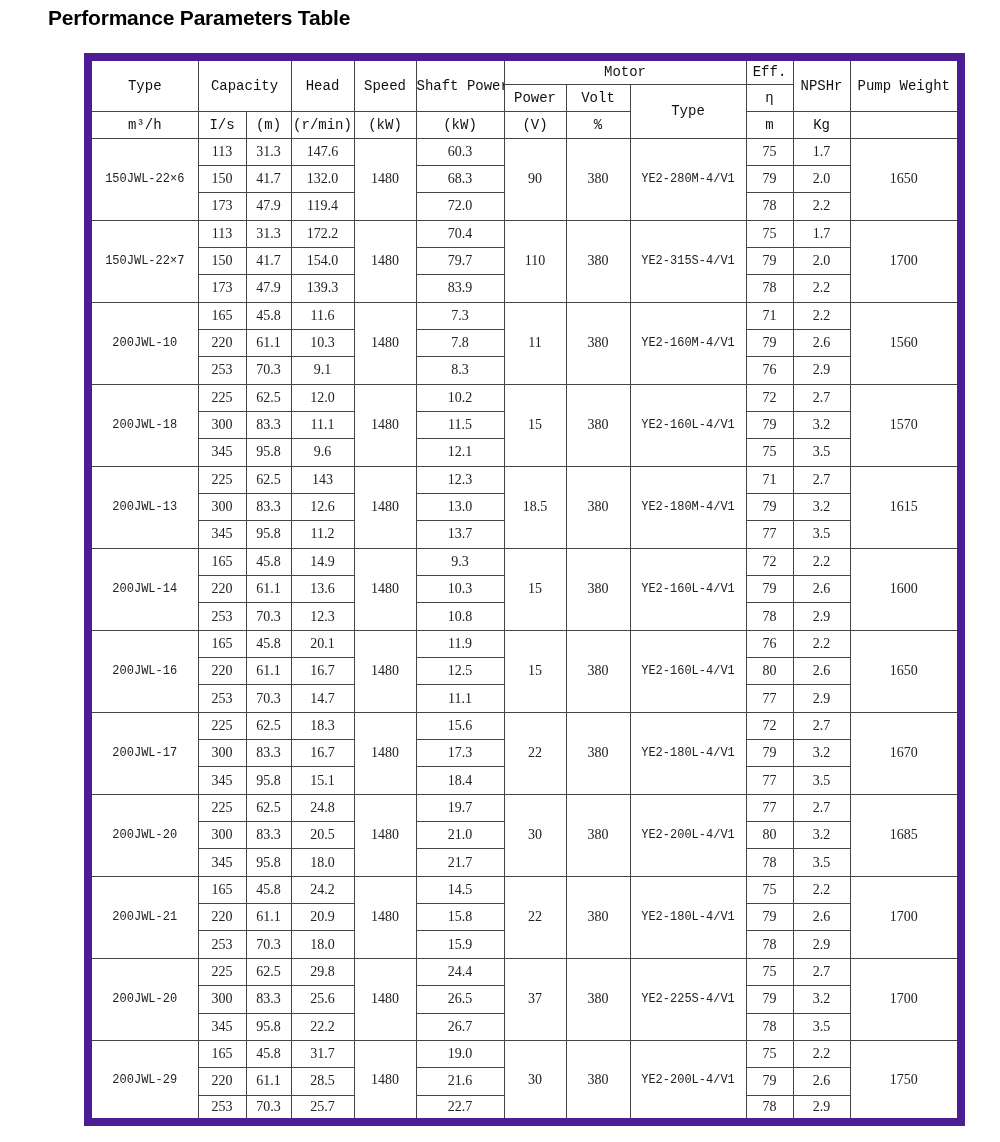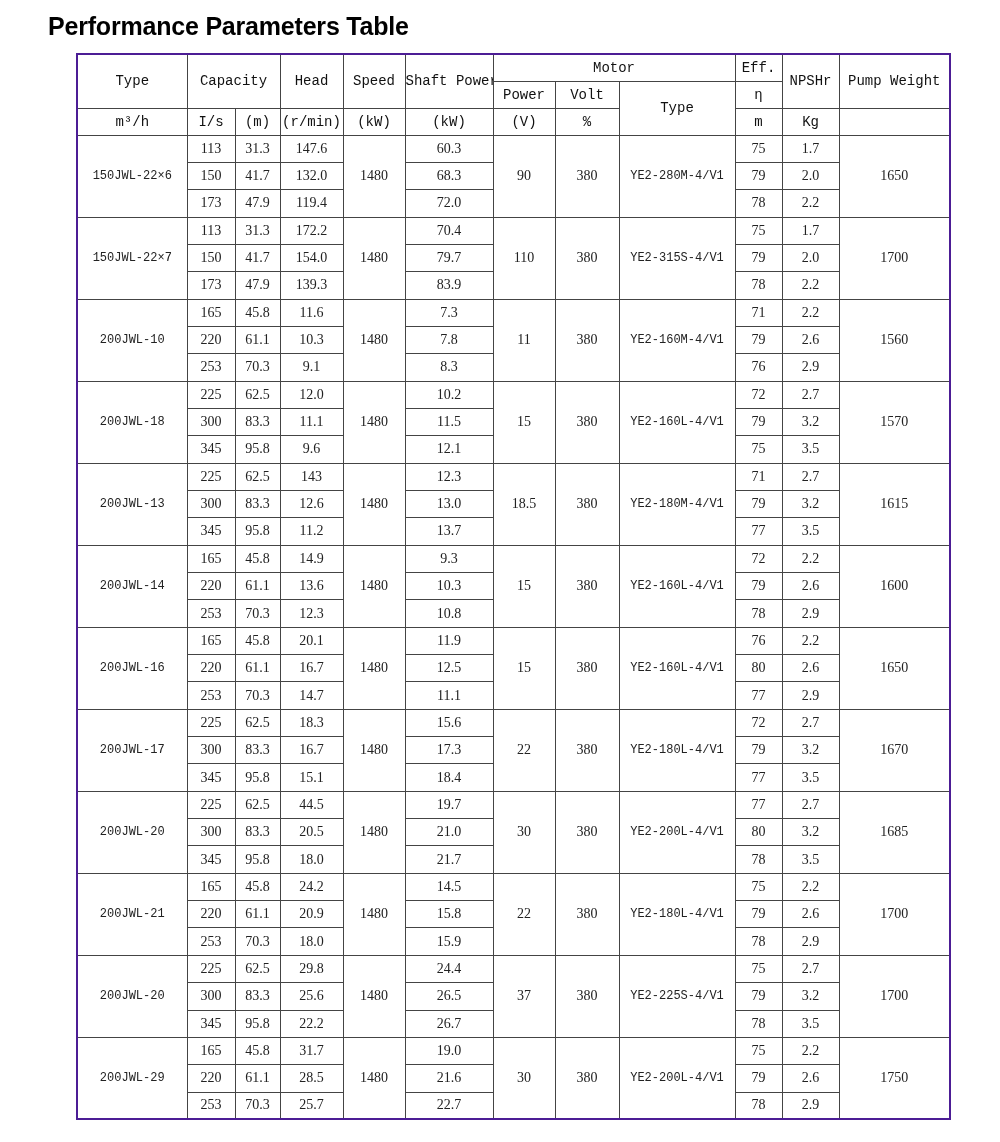--- a/index.html
+++ b/index.html
@@ -1,27 +1,27 @@
 <!DOCTYPE html>
 <html><head>
 <meta charset="utf-8">
 <style>
   html, body { margin: 0; padding: 0; background: #ffffff; }
   body { width: 1000px; height: 1142px; position: relative; overflow: hidden; }
   .title {
-    position: absolute; left: 48px; top: 12px;
+    position: absolute; left: 48px; top: 6px;
     font-family: "Liberation Sans", sans-serif; font-weight: bold;
-    font-size: 25px; color: #000; letter-spacing: -0.2px;
+    font-size: 21px; color: #000; letter-spacing: -0.2px;
   }
   table.perf {
-    position: absolute; left: 76px; top: 53px;
+    position: absolute; left: 84px; top: 53px;
     border-collapse: collapse; table-layout: fixed;
     width: 873px;
     font-family: "Liberation Serif", serif; font-size: 14px; color: #222;
-    border: 2px solid #4c1d95;
+    border: 8px solid #4c1d95;
     padding-left: 20px;
   }
   table.perf td, table.perf th {
     border: 1px solid #444; text-align: center; vertical-align: middle;
     padding: 0; font-weight: normal; white-space: nowrap; overflow: hidden;
   }
   table.perf th { font-family: "Liberation Mono", monospace; font-size: 14px; color: #111; }
   table.perf thead tr { height: 27px; }
   table.perf tbody tr { height: 27.35px; }
   table.perf tbody tr.grp-start td { border-top: 1.5px solid #444; }
@@ -317,21 +317,21 @@
         <td>95.8</td>
         <td>15.1</td>
         <td>18.4</td>
         <td>77</td>
         <td>3.5</td>
       </tr>
       <tr class="grp-start">
         <td rowspan="3" class="type-cell">200JWL-20</td>
         <td>225</td>
         <td>62.5</td>
-        <td>44.5</td>
+        <td>24.8</td>
         <td rowspan="3">1480</td>
         <td>19.7</td>
         <td rowspan="3">30</td>
         <td rowspan="3">380</td>
         <td rowspan="3" class="type-cell">YE2-200L-4/V1</td>
         <td>77</td>
         <td>2.7</td>
         <td rowspan="3">1685</td>
       </tr>
       <tr>

